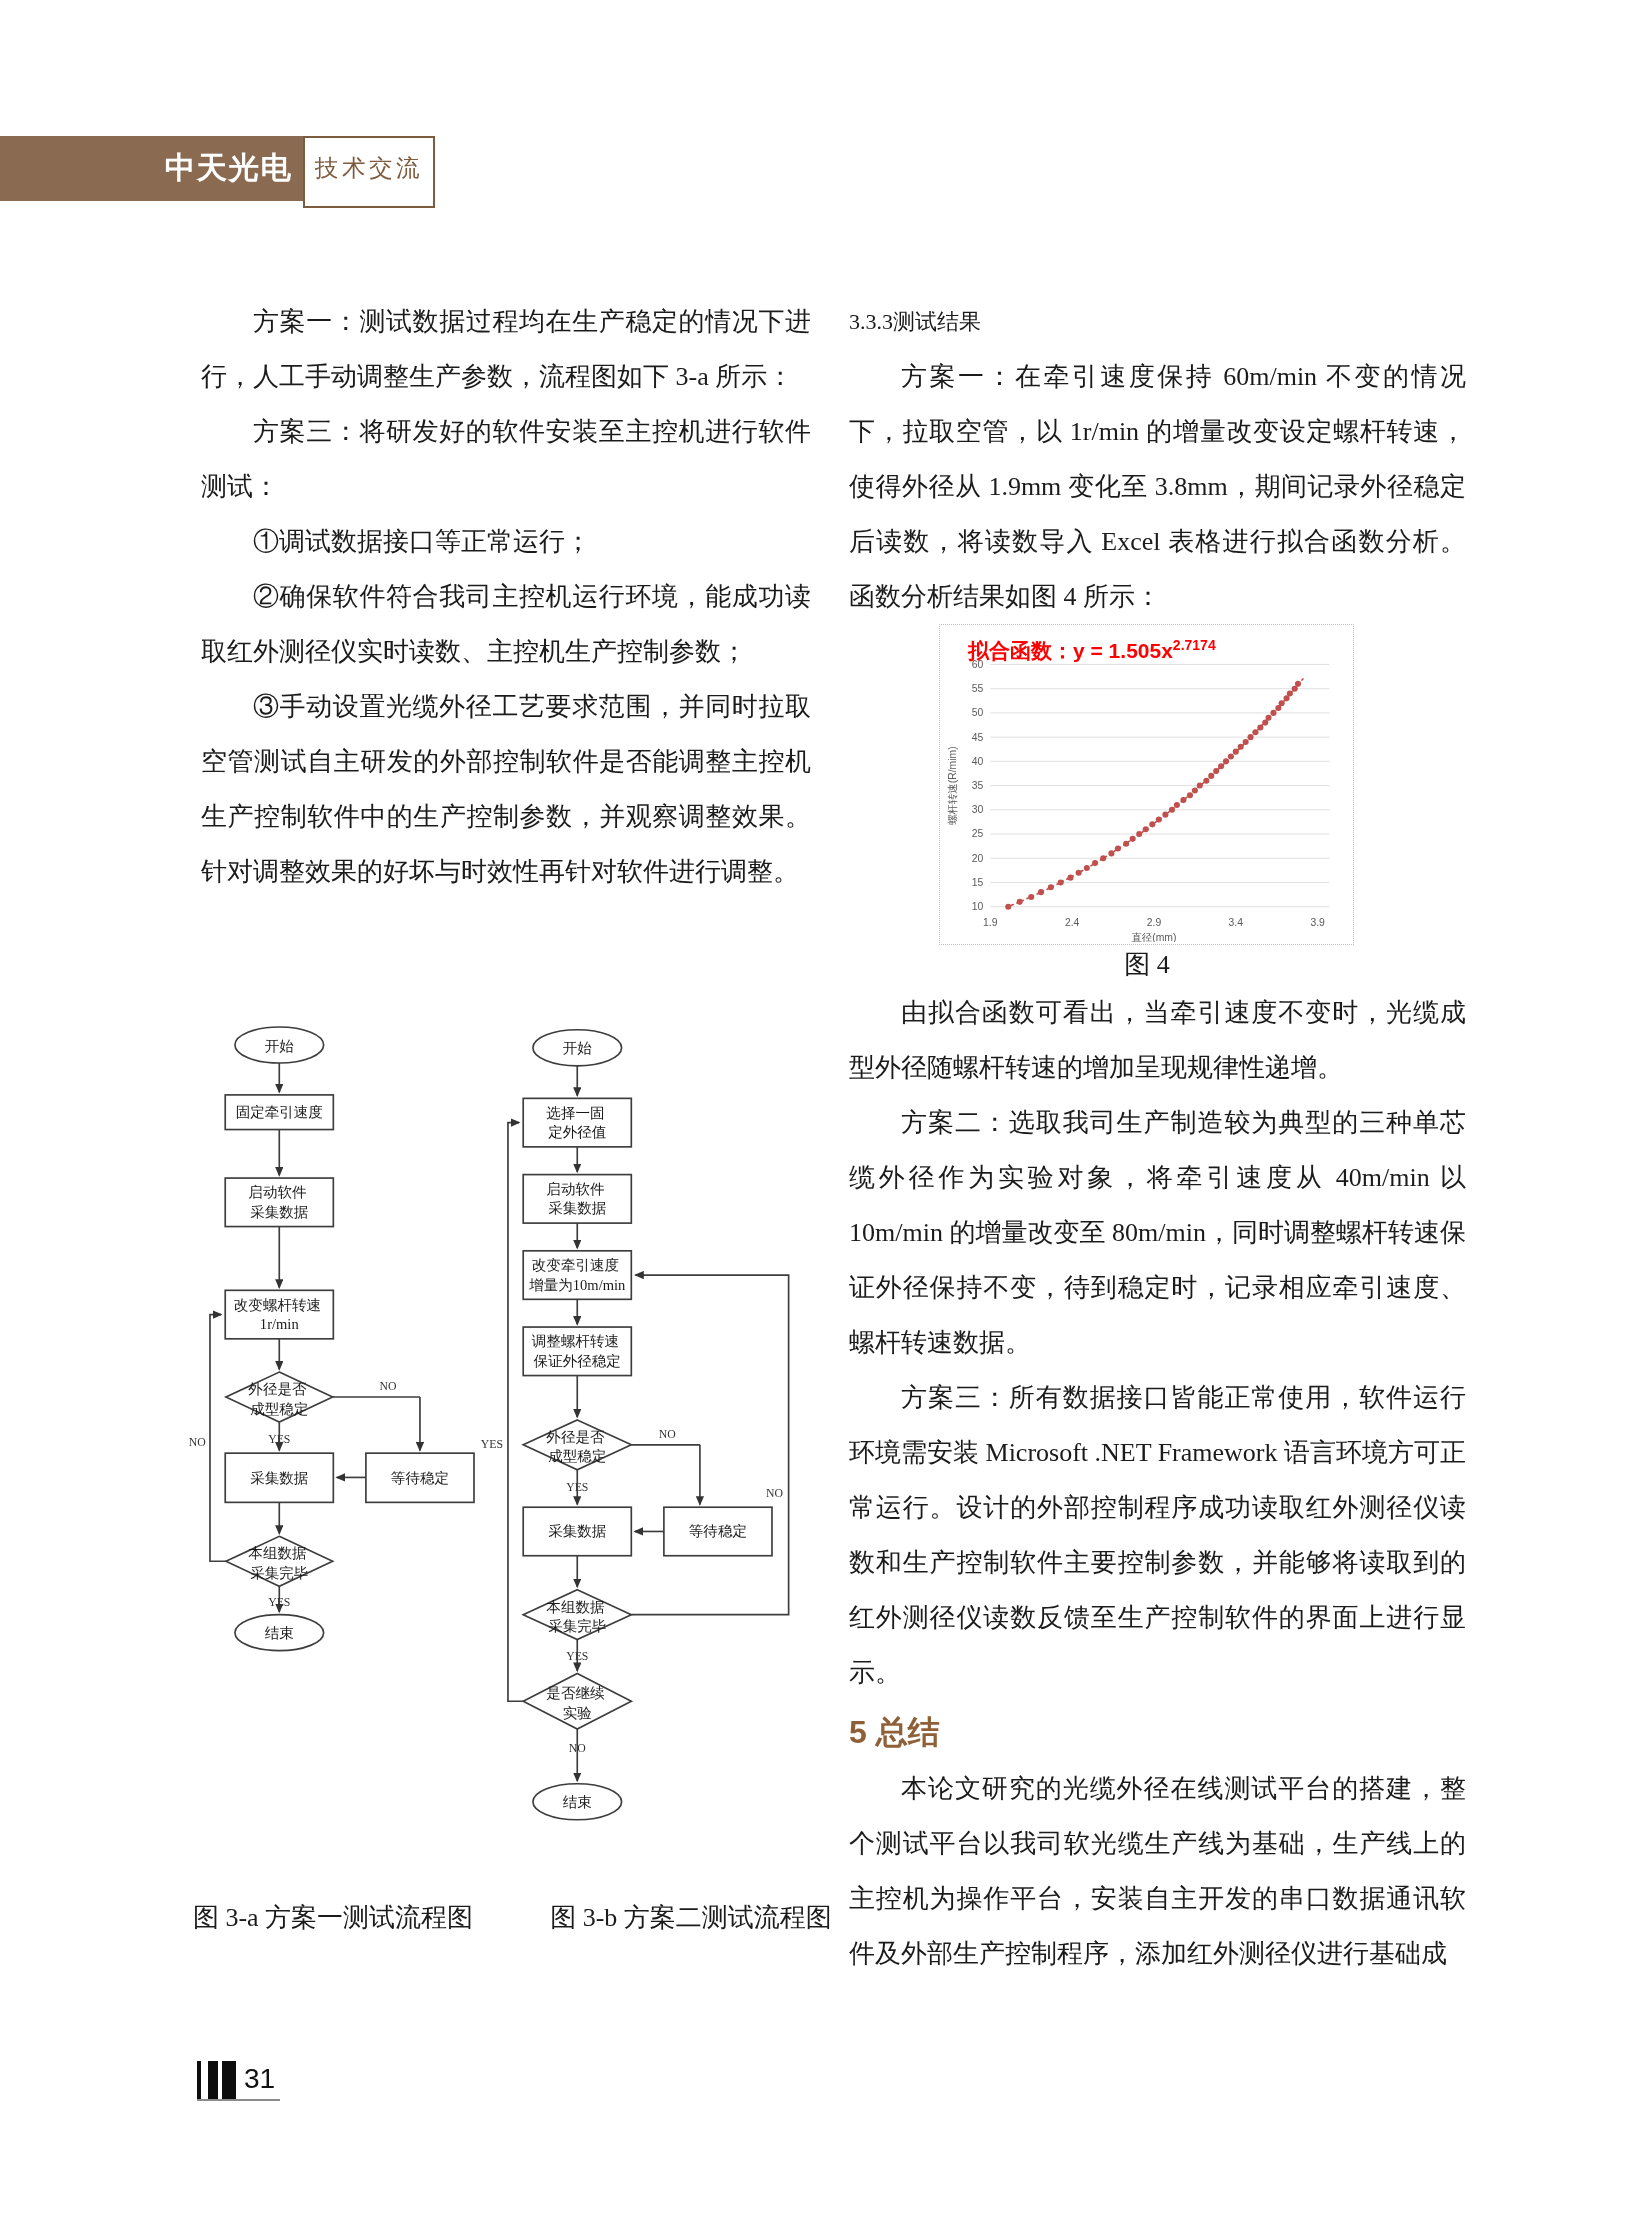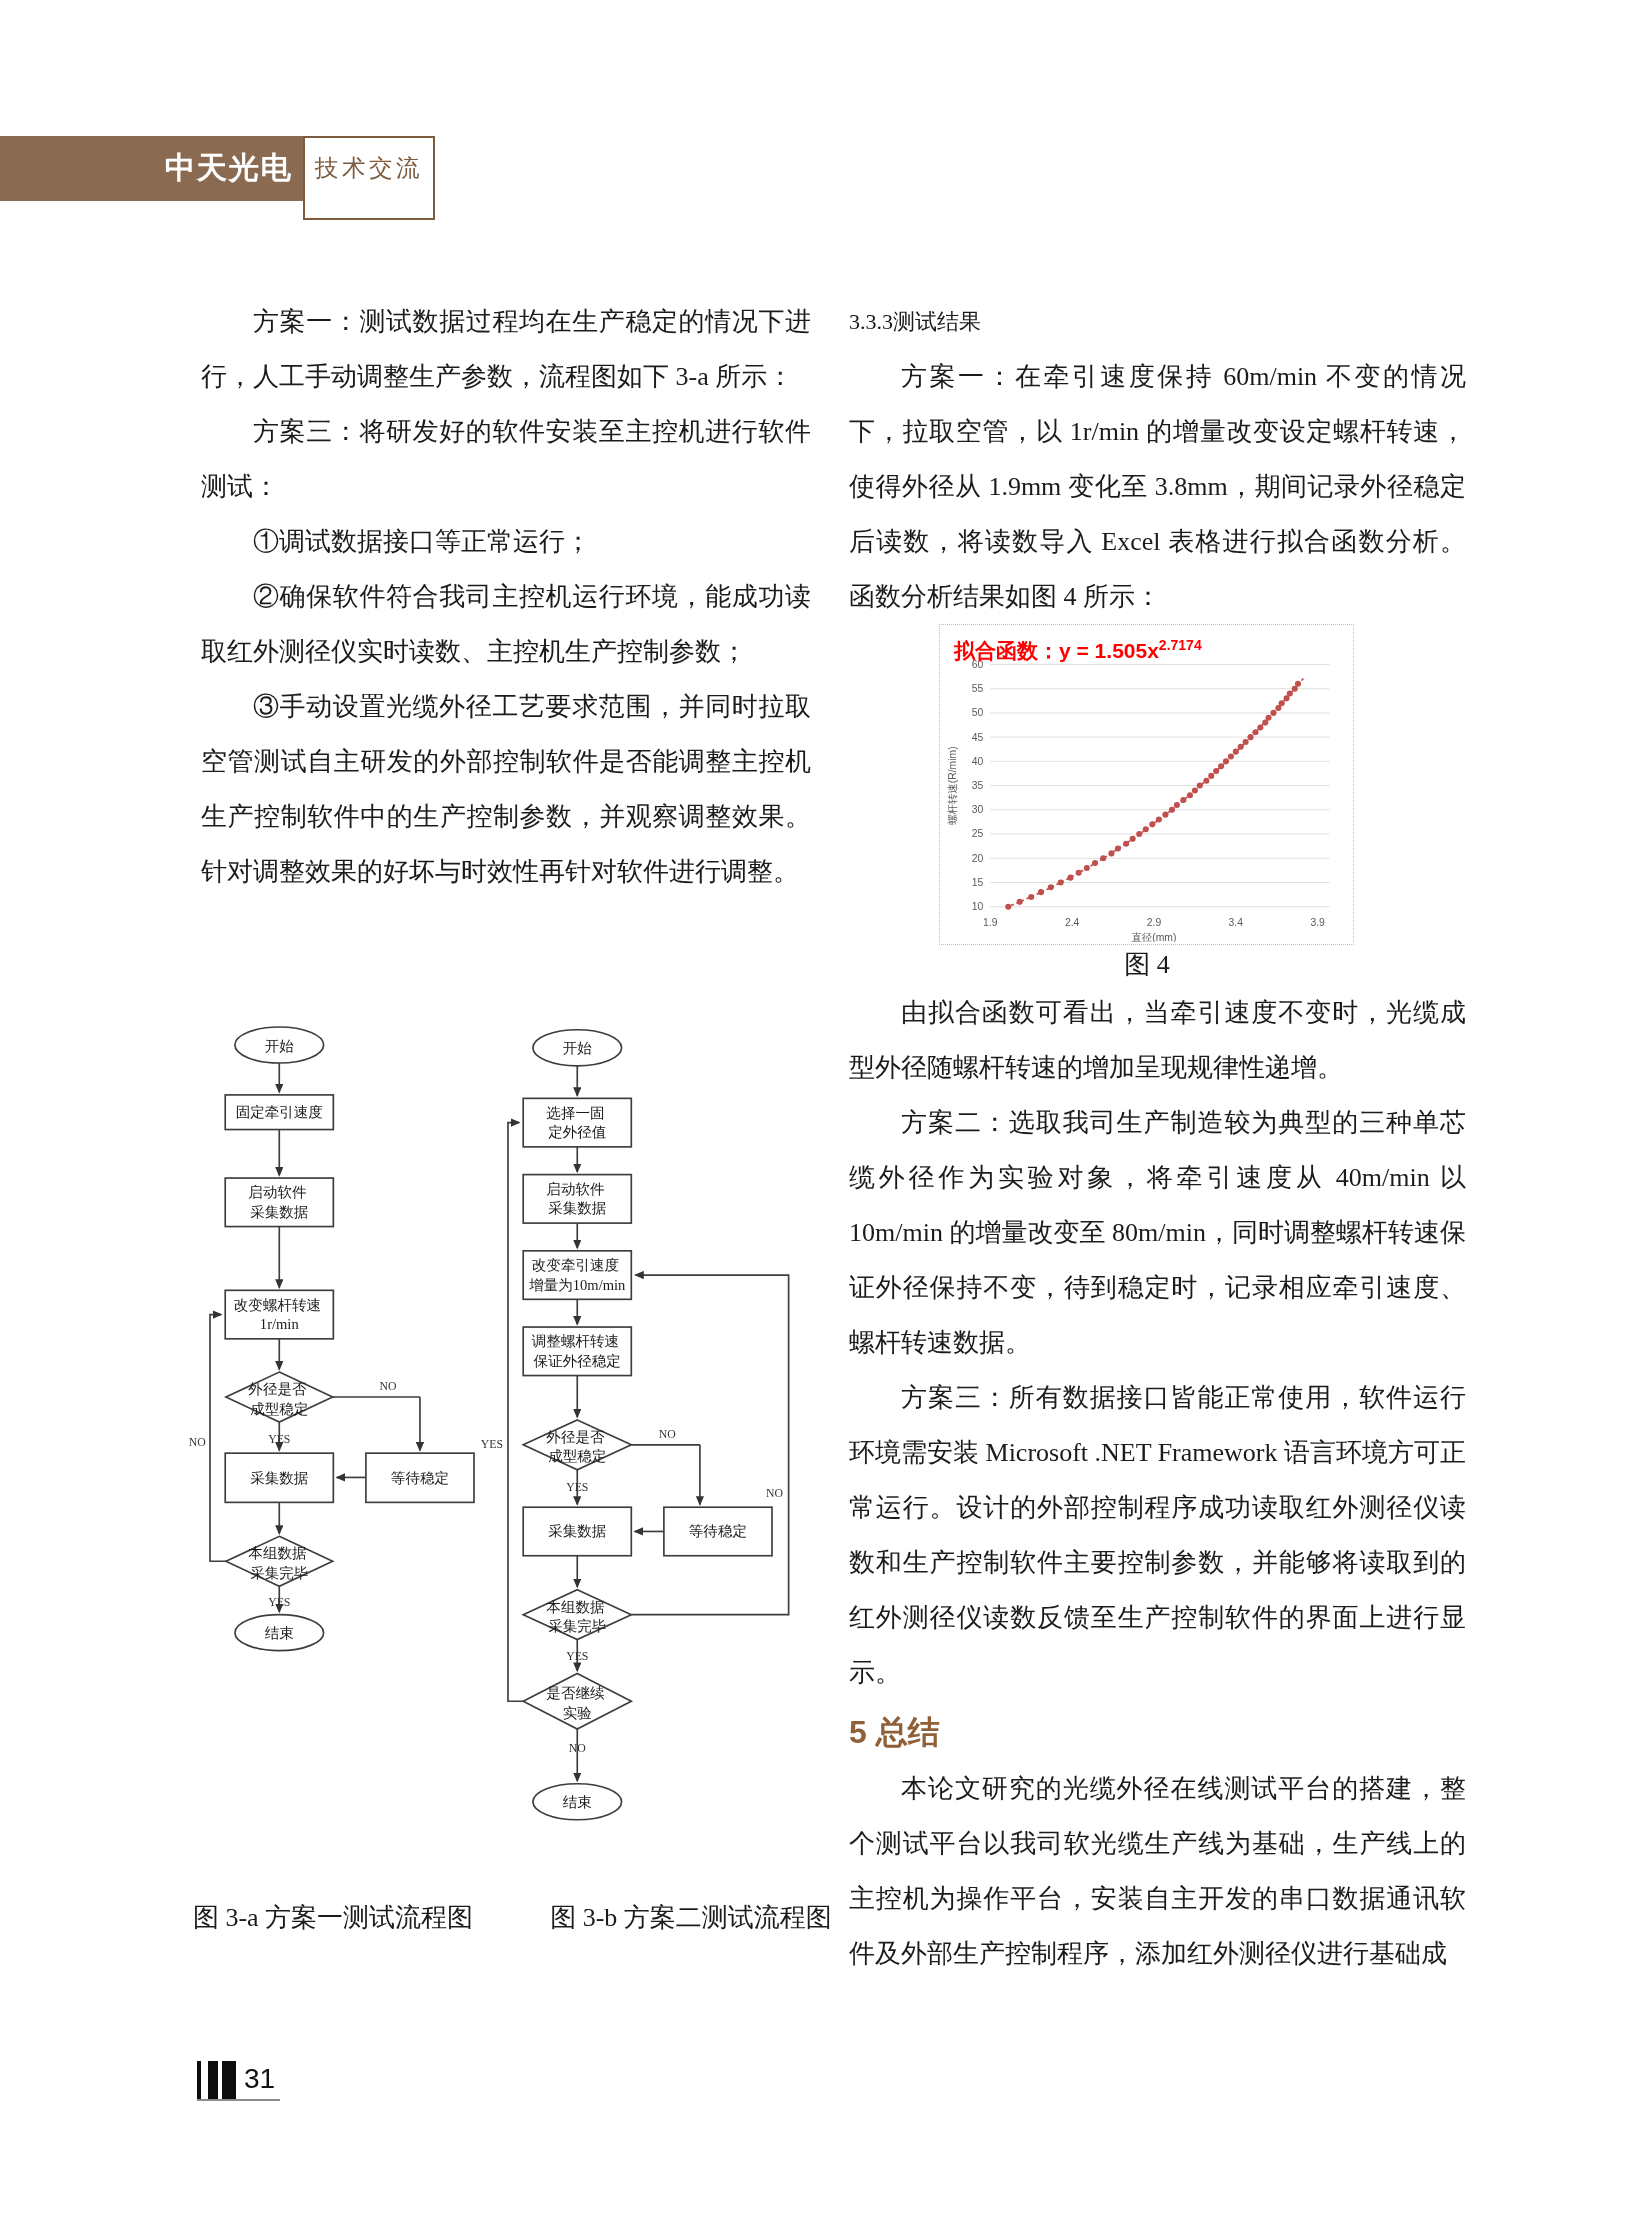--- a/index.html
+++ b/index.html
@@ -4,36 +4,36 @@
 <style>
   html,body{margin:0;padding:0;}
   body{width:1650px;height:2239px;position:relative;background:#ffffff;
        font-family:"Liberation Serif","DejaVu Serif",serif;color:#1b1b1b;overflow:hidden;}
 
   
   .banner-brown{position:absolute;left:0;top:196;width:303px;height:65px;background:#8a6a50;}
   .banner-brown{top:136px;}
   .logo-text{position:absolute;left:159px;top:0;width:139px;height:64px;line-height:64px;
              text-align:center;color:#ffffff;font-size:30.5px;font-weight:700;letter-spacing:1.4px;}
-  .banner-white{position:absolute;left:303px;top:136px;width:132px;height:84px;background:#ffffff;
+  .banner-white{position:absolute;left:303px;top:136px;width:132px;height:72px;background:#ffffff;
                 border:2.1px solid #7d5b3e;box-sizing:border-box;}
   .tag-text{width:100%;height:100%;line-height:60px;text-align:center;color:#7d5b3e;
             font-size:23.6px;letter-spacing:3.5px;font-family:"Liberation Sans","DejaVu Sans",sans-serif;}
 
   
   .col{position:absolute;top:294px;font-size:26px;line-height:55px;text-align:justify;}
   .col p{margin:0;text-indent:2em;}
   .col-left{left:201px;width:610px;}
   .col-right{left:849px;width:617px;}
   .subsection-heading{font-size:22px;line-height:55px;}
 
   
   .figure4{margin:0 0 0 90px;width:416px;}
   .chart-frame{position:relative;width:413px;height:319px;border:0.7px dotted #bdbdbd;background:#fff;}
-  .chart-title{position:absolute;left:14px;top:5.5px;font-family:"Liberation Sans","DejaVu Sans",sans-serif;
+  .chart-title{position:absolute;left:28px;top:5.5px;font-family:"Liberation Sans","DejaVu Sans",sans-serif;
                font-weight:700;font-size:21px;color:#ff0000;white-space:nowrap;line-height:28px;}
   .chart-title sup{font-size:14px;}
   .fig-caption{text-align:center;font-size:26px;line-height:40px;text-indent:0;}
   #fit-chart{display:block;}
   #fit-chart text.tick, #fit-chart text{font-family:"Liberation Sans","DejaVu Sans",sans-serif;
                font-size:15px;fill:#595959;}
 
   
   .summary-heading{font-size:32px;font-weight:700;color:#8f6038;line-height:58px;margin:2.8px 0 0 0;
                    font-family:"Liberation Sans","DejaVu Sans",sans-serif;}

